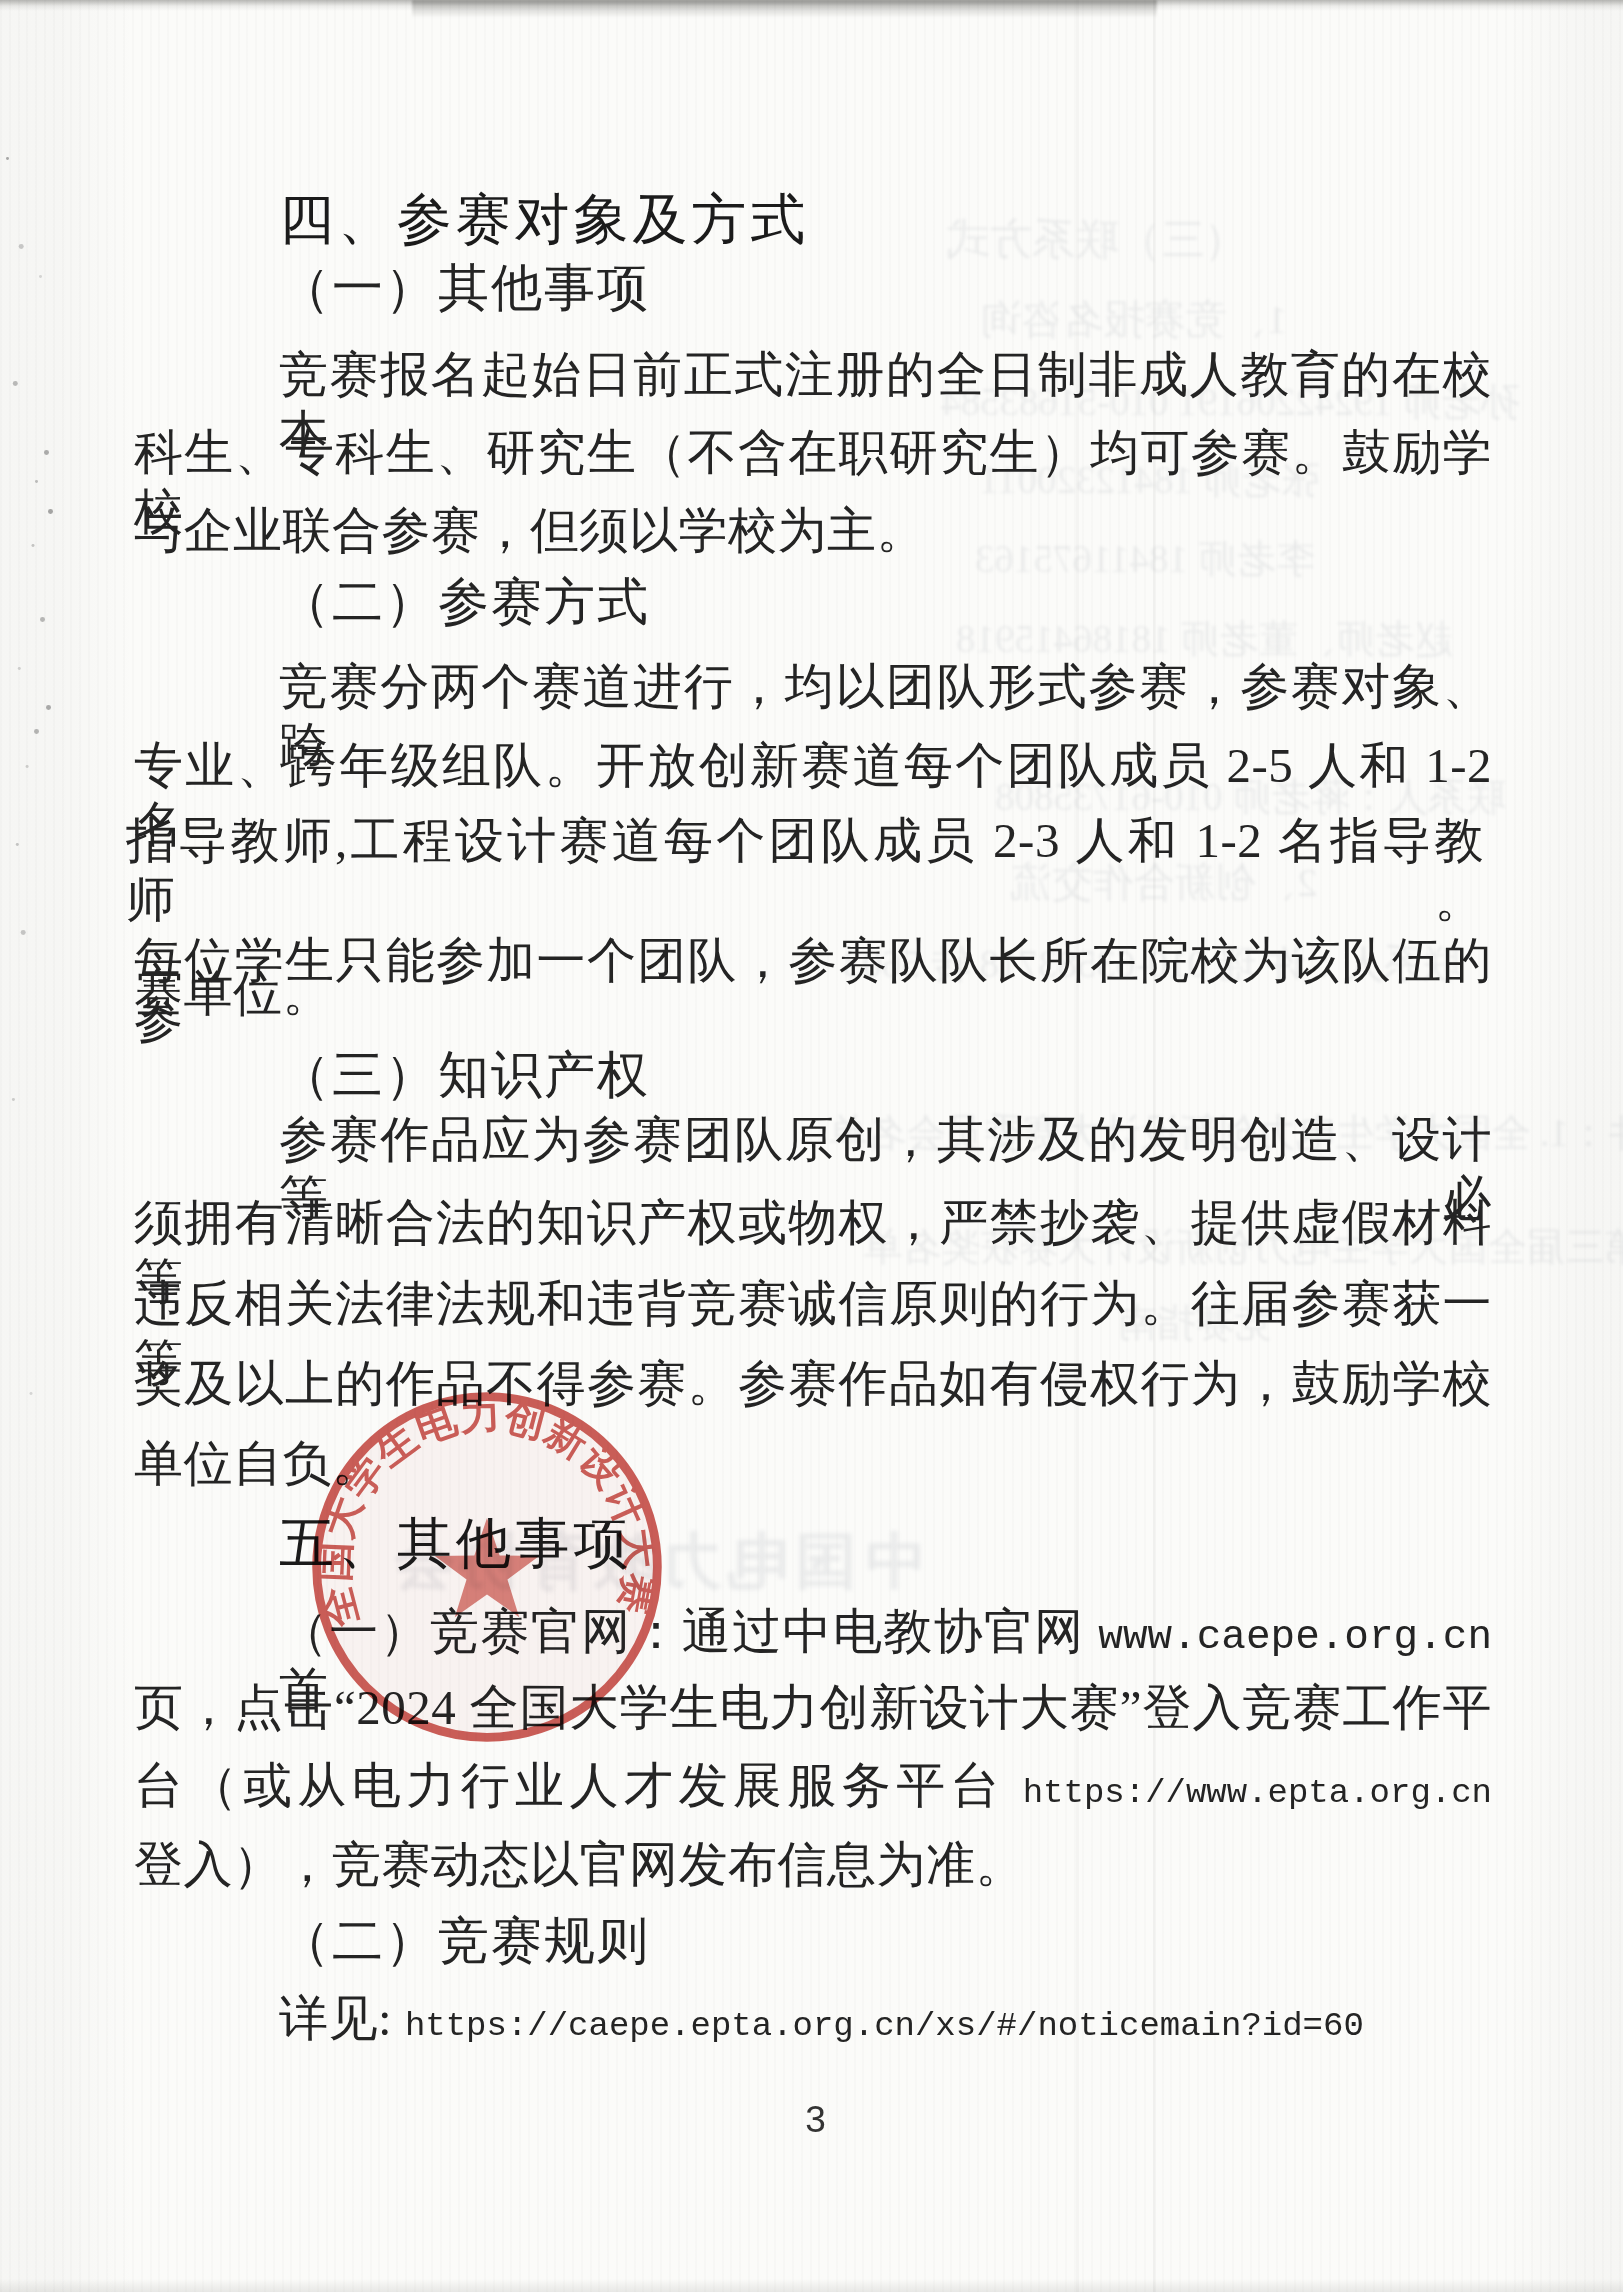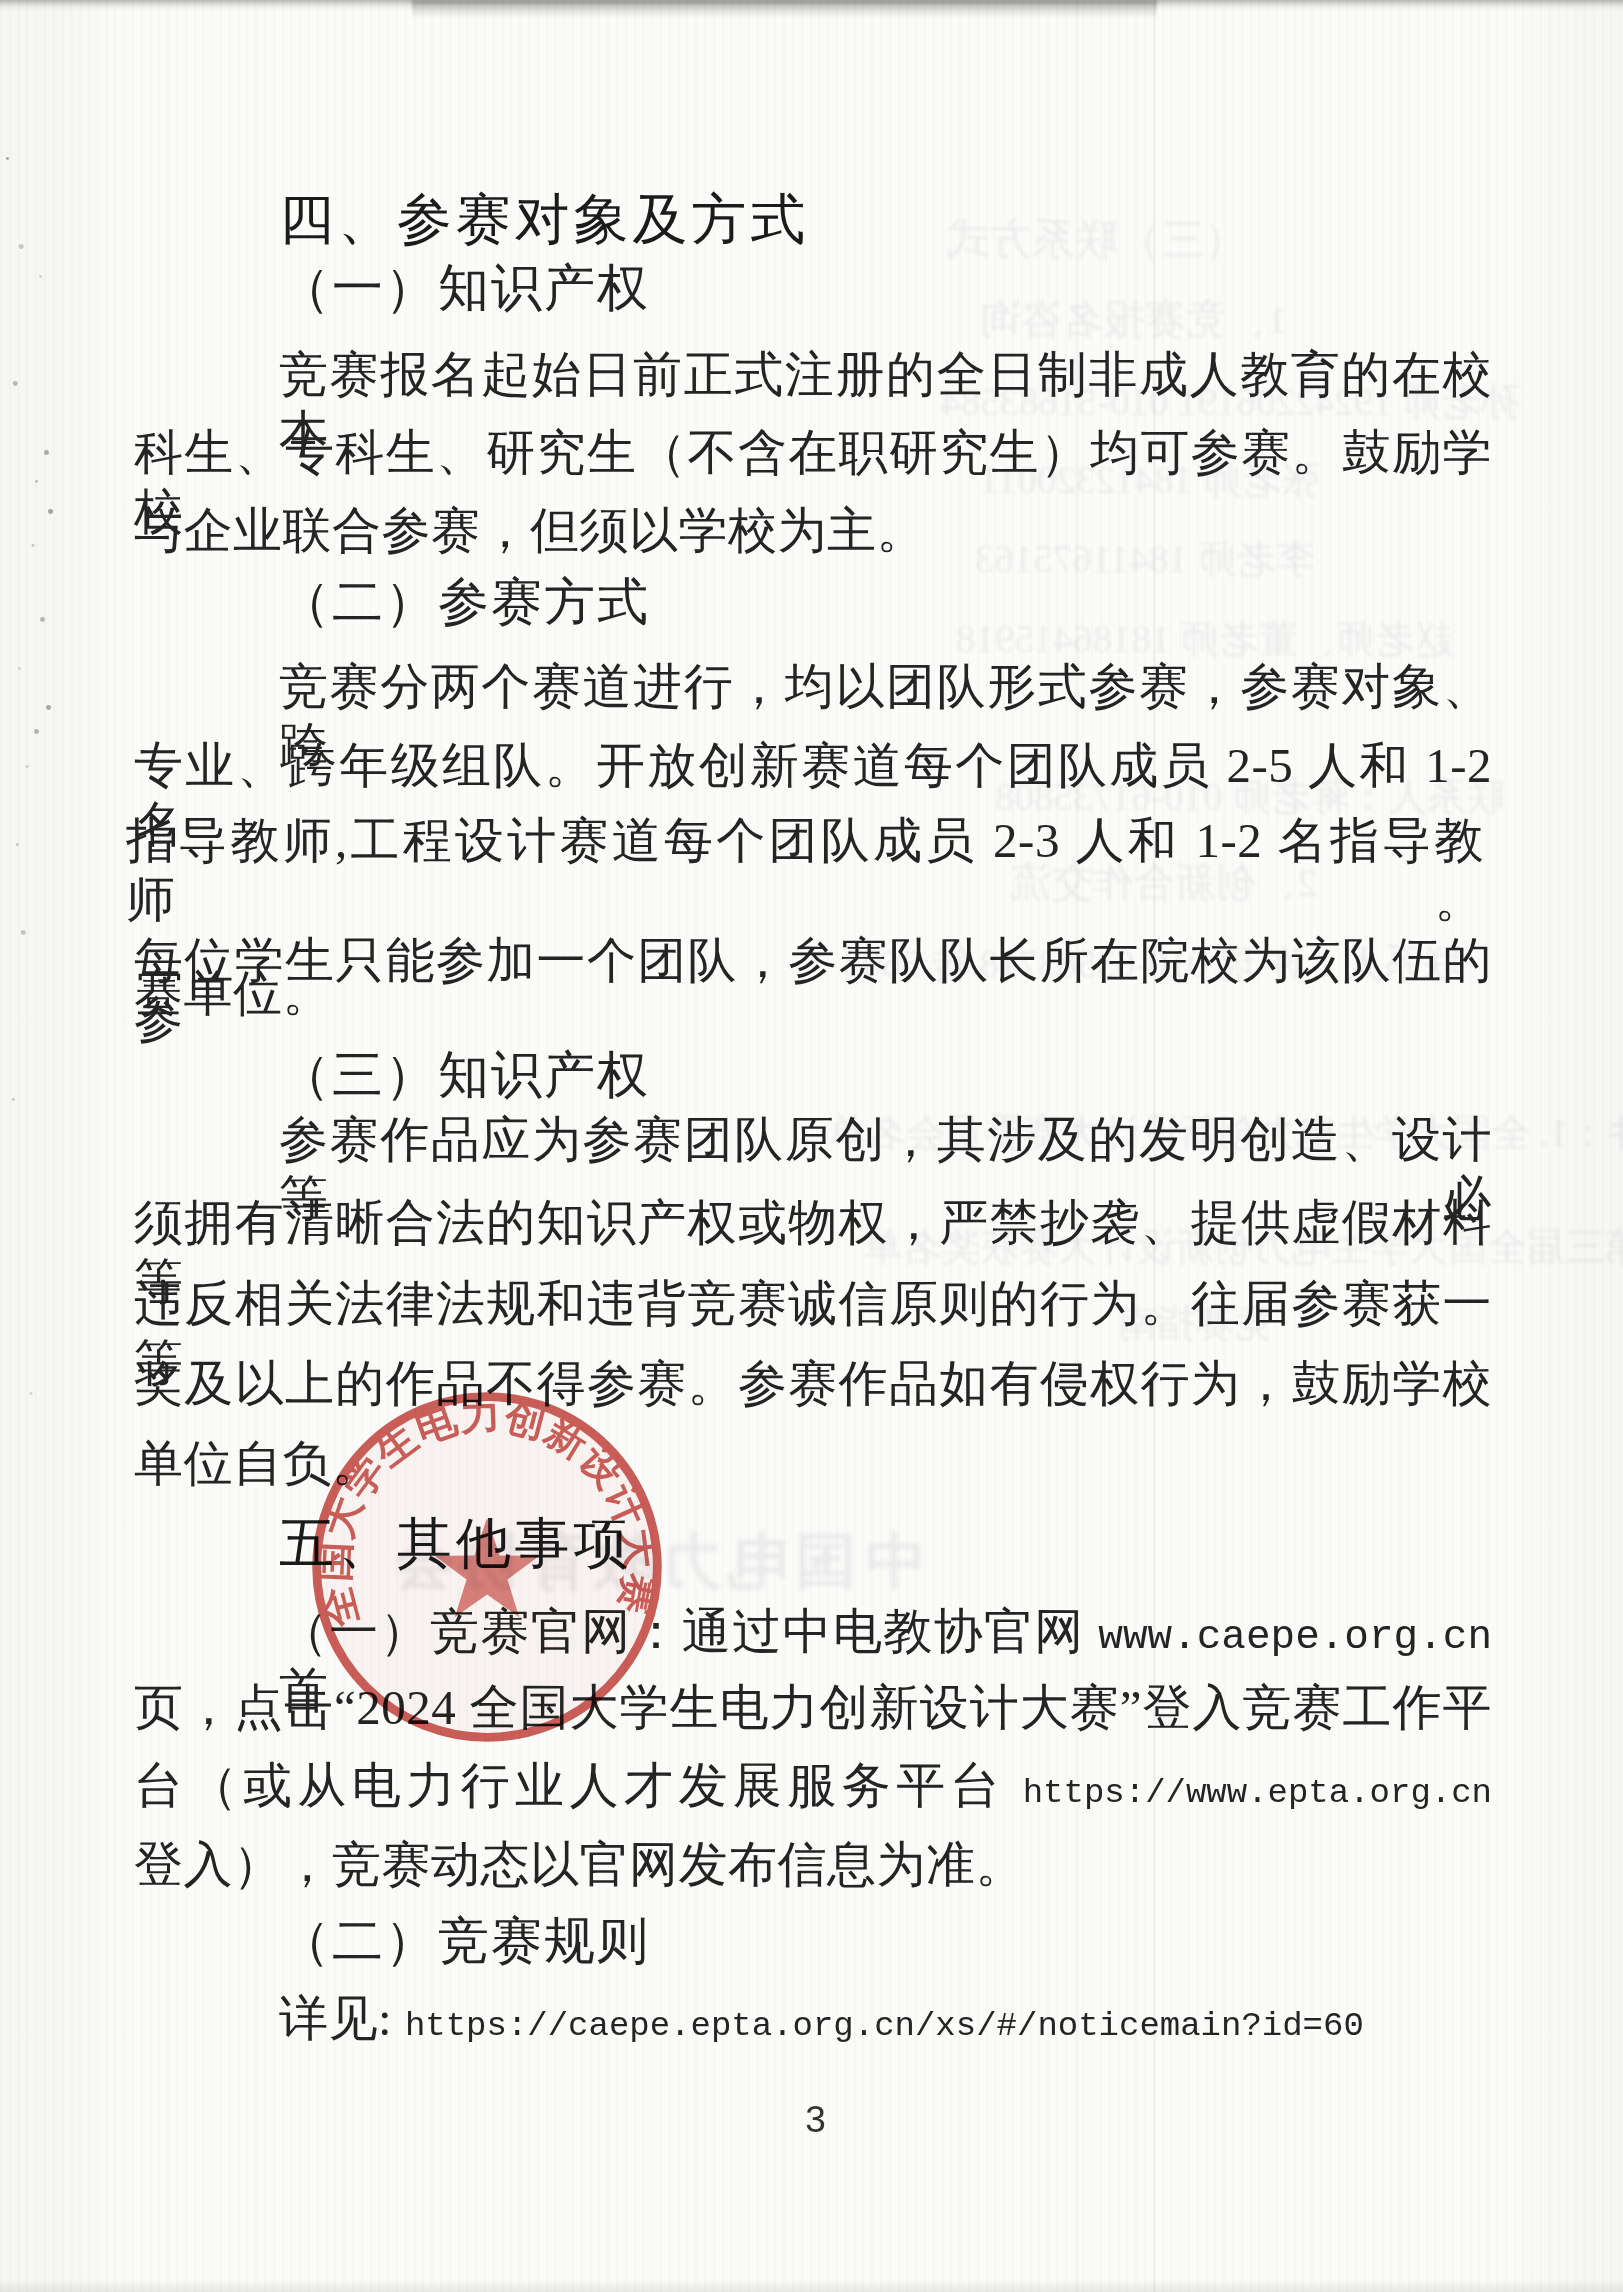--- a/index.html
+++ b/index.html
@@ -181,21 +181,21 @@
   <div class="ghost g6">赵老师、董老师 18186415918</div>
   <div class="ghost g7">联系人：蒋老师 010-61735808</div>
   <div class="ghost g8">2、创新合作交流</div>
   <div class="ghost g9">联系人：许 瑶 010-63583718 转 5603</div>
   <div class="ghost g10">附件：1. 全国大学生电力创新设计大赛委员会名单</div>
   <div class="ghost g11">2. 第三届全国大学生电力创新设计大赛获奖名单</div>
   <div class="ghost g12">竞赛指南</div>
   <div class="ghost ghost-bold g13">中国电力教育协会</div>
 
   <div class="line h1 l1">四、参赛对象及方式</div>
-  <div class="line sub l2">（一）知识产权</div>
+  <div class="line sub l2">（一）其他事项</div>
   <div class="line just l3">竞赛报名起始日前正式注册的全日制非成人教育的在校本</div>
   <div class="line just l4">科生、专科生、研究生（不含在职研究生）均可参赛。鼓励学校</div>
   <div class="line l5">与企业联合参赛，但须以学校为主。</div>
   <div class="line sub l6">（二）参赛方式</div>
   <div class="line just l7">竞赛分两个赛道进行，均以团队形式参赛，参赛对象、跨</div>
   <div class="line just l8">专业、跨年级组队。开放创新赛道每个团队成员 2-5 人和 1-2 名</div>
   <div class="line just l9">指导教师,工程设计赛道每个团队成员 2-3 人和 1-2 名指导教师。</div>
   <div class="line just l10">每位学生只能参加一个团队，参赛队队长所在院校为该队伍的参</div>
   <div class="line l11">赛单位。</div>
   <div class="line sub l12">（三）知识产权</div>

